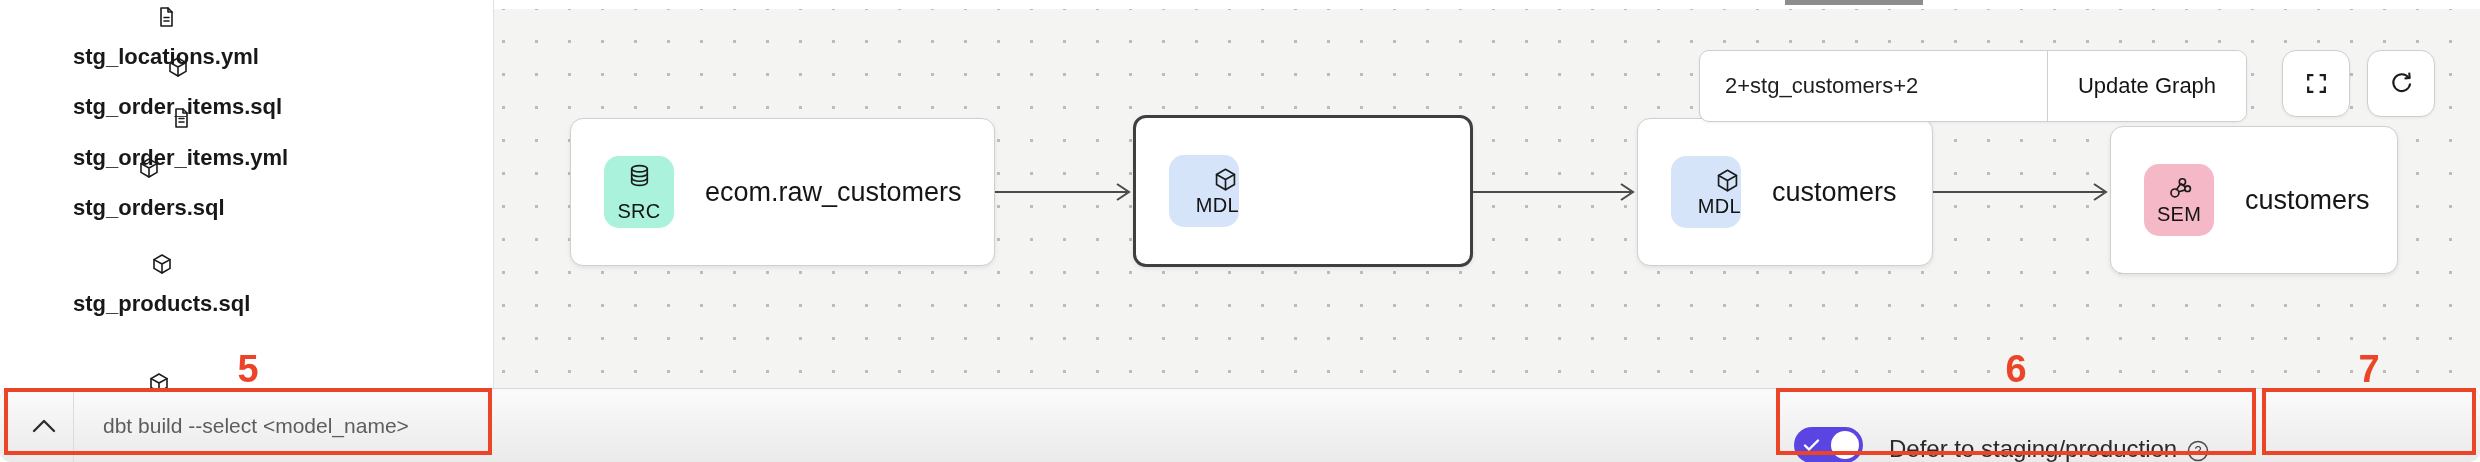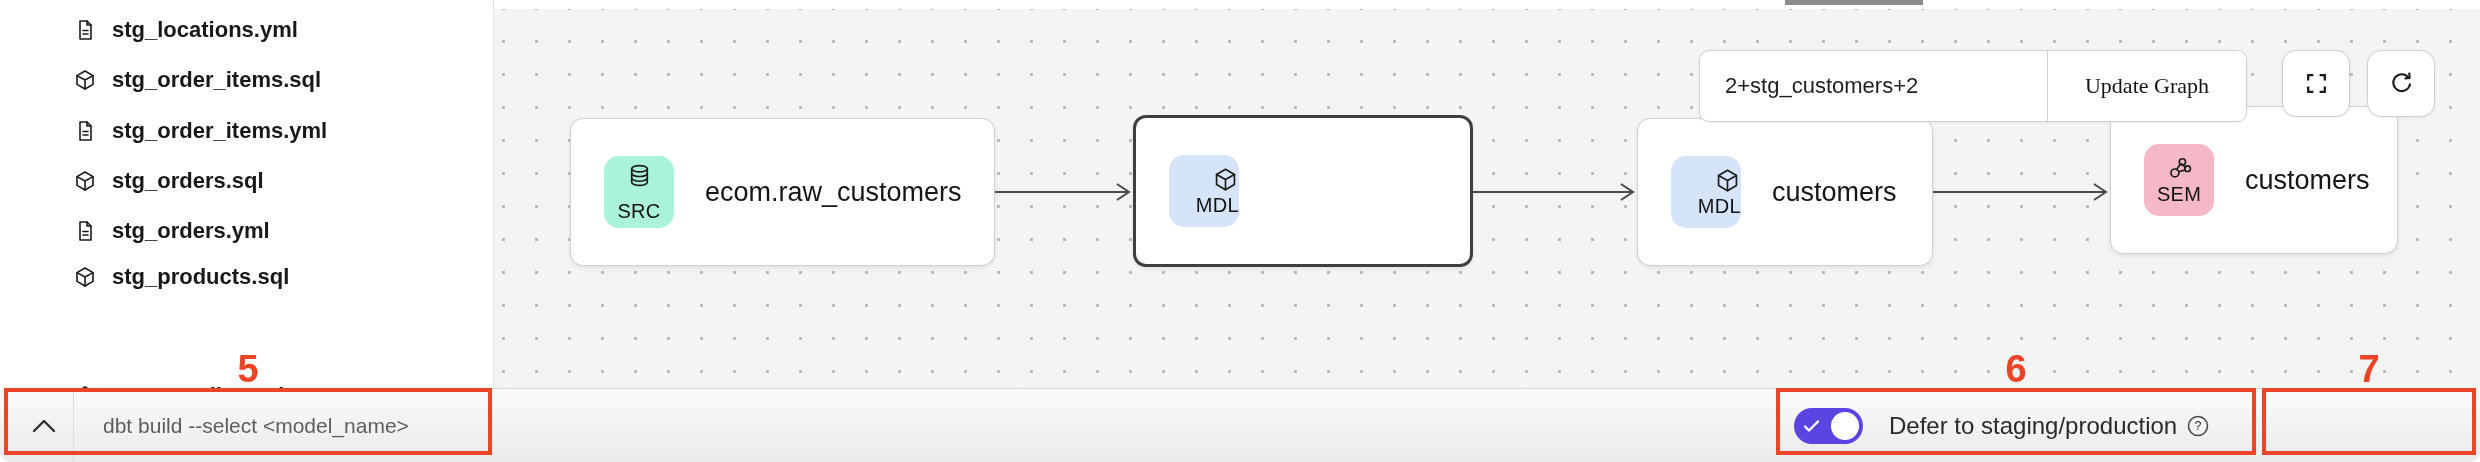--- a/index.html
+++ b/index.html
@@ -2,21 +2,21 @@
 <html><head>
 <meta charset="utf-8">
 <style>
   * { margin:0; padding:0; box-sizing:border-box; }
   body { font-family:"Liberation Sans","DejaVu Sans",sans-serif; background:#fff; }
   .app { position:relative; width:2480px; height:462px; overflow:hidden; background:#fff; }
 
   
   .sidebar { position:absolute; left:0; top:0; width:494px; height:388px; background:#fff;
              border-right:1px solid #e2e2e2; overflow:hidden; }
-  .file-row { position:absolute; left:73px; height:50px; display:flex; align-items:center; gap:15px; cursor:pointer; }
+  .file-row { position:absolute; left:73px; height:50px; display:flex; align-items:center; gap:15px; cursor:pointer;flex-direction:column; }
   .file-row svg { width:24px; height:24px; flex:none; }
   .file-name { font-size:22px; font-weight:600; color:#18181b; white-space:nowrap; }
 
   
   .canvas { position:absolute; left:494px; top:0; right:0; height:388px; background:#f4f4f3; }
   .canvas-top-strip { position:absolute; left:0; top:0; right:0; height:9px; background:#fff; }
   .dots { position:absolute; left:0; top:9px; right:0; bottom:0;
           background-image:radial-gradient(circle,#bcbcbc 1.6px,rgba(0,0,0,0) 1.6px);
           background-size:33px 33px; background-position:26px 16px; }
   .drag-handle { position:absolute; left:1291px; top:0; width:138px; height:5px; background:#8d8d8d; }
@@ -36,35 +36,35 @@
 
   .edge { position:absolute; }
 
   
   .selector-group { position:absolute; left:1205px; top:50px; width:548px; height:72px;
                     background:#fff; border:1px solid #cfcfcf; border-radius:10px;
                     box-shadow:0 1px 3px rgba(0,0,0,.06); display:flex; overflow:hidden; }
   .selector-input { width:348px; display:flex; align-items:center; padding-left:25px;
                     font-size:22px; color:#1f1f1f; border-right:1px solid #cfcfcf; }
   .update-btn { flex:1; display:flex; align-items:center; justify-content:center;
-                font-size:22px; font-weight:500; color:#141414; cursor:pointer; background:#fff; border:none;font-family:Liberation Serif, serif; }
+                font-size:22px; font-weight:500; color:#141414; cursor:pointer; background:#fff; border:none; }
   .icon-btn { position:absolute; top:50px; width:68px; height:67px; background:#fff;
               border:1px solid #cfcfcf; border-radius:14px; box-shadow:0 1px 3px rgba(0,0,0,.06);
               display:flex; align-items:center; justify-content:center; cursor:pointer; }
   .icon-btn svg { width:27px; height:27px; }
 
   
   .bottom-bar { position:absolute; left:0; top:388px; width:2480px; height:74px;
                 background:linear-gradient(#fbfbfb,#eaeaea); border-top:1px solid #d8d8d8;border-radius:11px; }
   .collapse-btn { position:absolute; left:22px; top:0; width:44px; height:74px; display:flex;
                   align-items:center; justify-content:center; background:none; border:none; cursor:pointer; }
   .bar-divider { position:absolute; left:73px; top:1px; bottom:0; width:1px; background:#dcdcdc; }
   .command-text { position:absolute; left:103px; top:0; height:74px; display:flex; align-items:center;
                   font-size:21px; color:#5d5d5d; white-space:nowrap; cursor:text; }
-  .defer-group { position:absolute; left:1794px; top:0; height:74px; display:flex; align-items:center; }
+  .defer-group { position:absolute; left:1794px; top:0; height:74px; display:flex; align-items:flex-end; }
   .toggle { position:relative; width:69px; height:36px; border-radius:18px; background:#5b45e2;
             border:none; cursor:pointer; flex:none; }
   .toggle .knob { position:absolute; right:4px; top:4px; width:28px; height:28px; border-radius:50%; background:#fff; }
   .toggle svg { position:absolute; left:9px; top:11px; width:17px; height:14px; }
   .defer-label { font-size:24px; color:#2b2b2b; margin-left:26px; white-space:nowrap; }
   .help-icon { margin-left:9px; display:flex; }
   .help-icon svg { width:24px; height:24px; }
 
   
   .ann-box { position:absolute; border:4px solid #ec4427; pointer-events:none; }
@@ -104,28 +104,20 @@
         </svg>
       <span class="file-name">stg_orders.sql</span>
     </div>
     <div class="file-row" style="top:106px">
       <svg viewBox="0 0 24 24">
           <path class="ic" d="M7 3h7l4 4v14H7z"></path>
           <path class="ic" d="M14 3v4h4"></path>
           <path class="ic" d="M10 12.5h5M10 16h5"></path>
         </svg>
       <span class="file-name">stg_order_items.yml</span>
-    </div>
-    <div class="file-row" style="top:206px">
-      <svg viewBox="0 0 24 24">
-          <path class="ic" d="M7 3h7l4 4v14H7z"></path>
-          <path class="ic" d="M14 3v4h4"></path>
-          <path class="ic" d="M10 12.5h5M10 16h5"></path>
-        </svg>
-      <span class="file-name">stg_orders.yml</span>
     </div>
     <div class="file-row" style="top:252px">
       <svg viewBox="0 0 24 24">
           <path class="ic" d="M12 3l8 4.6v8.8L12 21l-8-4.6V7.6z"></path>
           <path class="ic" d="M4 7.6l8 4.4 8-4.4M12 12v9"></path>
         </svg>
       <span class="file-name">stg_products.sql</span>
     </div>
     <div class="file-row" style="top:371px">
       <svg viewBox="0 0 24 24">
@@ -181,21 +173,21 @@
       <div class="badge badge--mdl">
         <svg viewBox="0 0 26 26">
             <path class="ic" d="M13 3.2l8.6 5v9.6L13 22.8l-8.6-5V8.2z"></path>
             <path class="ic" d="M4.4 8.2L13 13l8.6-4.8M13 13v9.8"></path>
           </svg>
         <span class="badge-label">MDL</span>
       </div>
       <span class="node-label">customers</span>
     </div>
 
-    <div class="node" style="left:1616px;top:106px;width:288px;height:148px">
+    <div class="node" style="left:1616px;top:126px;width:288px;height:148px">
       <div class="badge badge--sem">
         <svg viewBox="0 0 26 26">
             <path class="ic" d="M14.8 8.5l4 3.3M13.5 9.2l-3.3 4.9M12.3 16.2l5.6-1.6"></path>
             <circle class="ic" cx="15.8" cy="6.6" r="3"></circle>
             <circle class="ic" cx="20.8" cy="13.2" r="2.7"></circle>
             <circle class="ic" cx="8.6" cy="17.3" r="3.8"></circle>
           </svg>
         <span class="badge-label">SEM</span>
       </div>
       <span class="node-label">customers</span>

